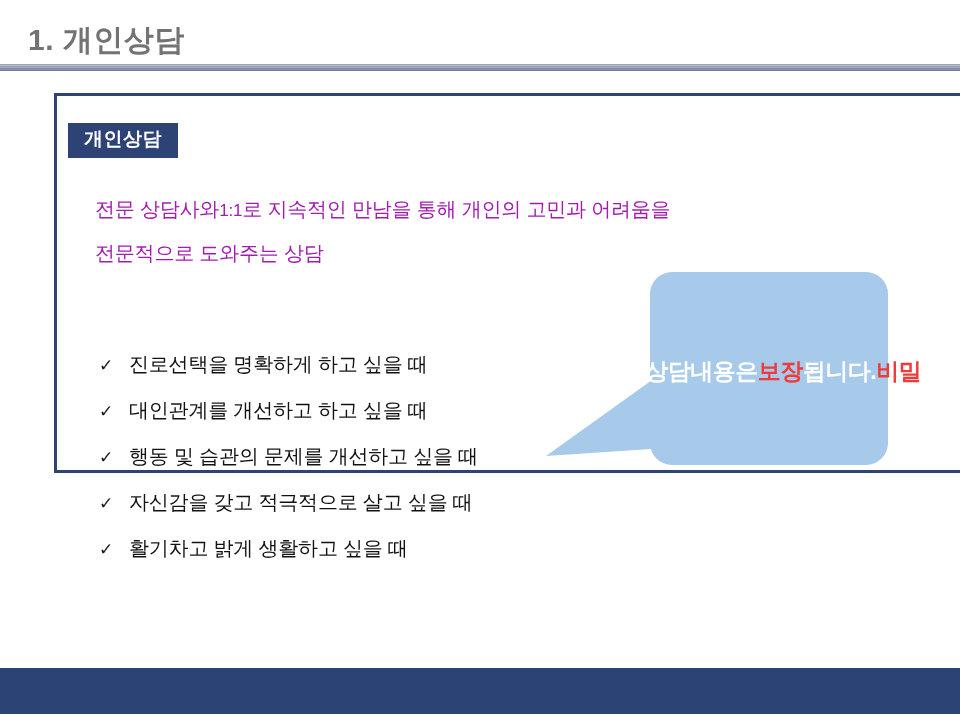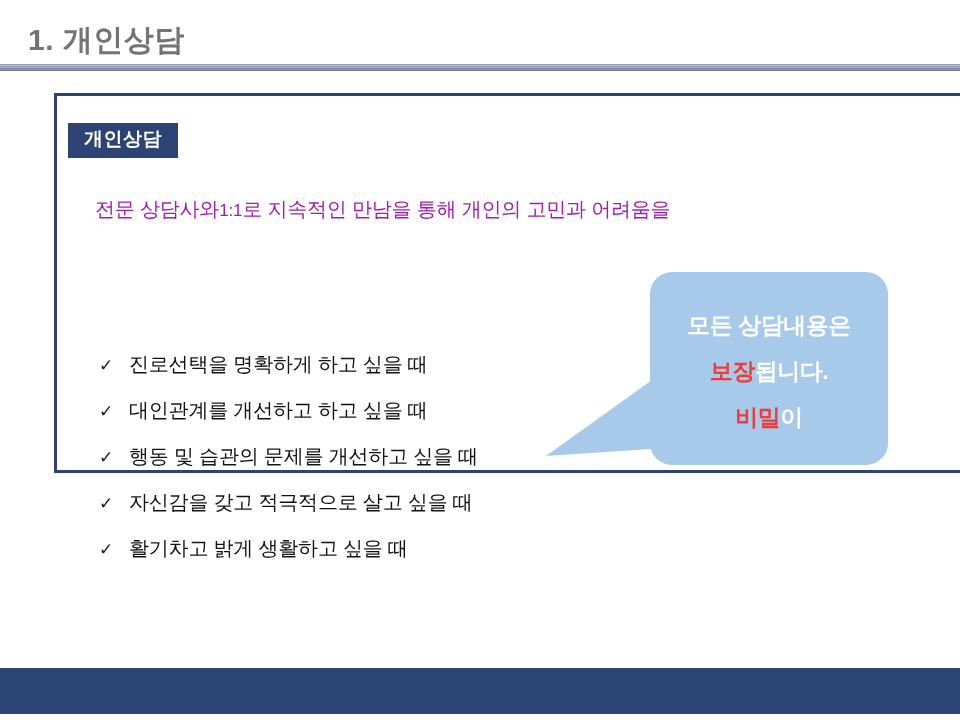--- a/index.html
+++ b/index.html
@@ -129,21 +129,21 @@
   .callout-body {
     position: absolute;
     left: 0;
     top: 0;
     width: 238px;
     height: 193px;
     background: #a7caea;
     border-radius: 22px;
     box-sizing: border-box;
     display: flex;
-    flex-direction: column;
+    flex-direction: row;
     align-items: center;
     justify-content: center;
     padding-top: 4px;
   }
   .callout-line {
     font-size: 23px;
     font-weight: bold;
     color: #ffffff;
     line-height: 46px;
     letter-spacing: -0.5px;
@@ -169,20 +169,21 @@
 <div class="slide-title">1. 개인상담</div>
 
 <div class="title-rule"></div>
 
 <div class="content-box">
 
   <div class="section-badge">개인상담</div>
 
   <div class="description">
     <span>전문 상담사와ㅤ</span><span class="num">1:1</span><span>로 지속적인 만남을 통해 개인의 고민과 어려움을</span><br>
+    <span>전문적으로 도와주는 상담</span>
   </div>
 
   <ul class="checklist">
     <li class="check-item">
       <span class="check-mark">✓</span>
       <span>진로선택을 명확하게 하고 싶을 때</span>
     </li>
     <li class="check-item">
       <span class="check-mark">✓</span>
       <span>대인관계를 개선하고 하고 싶을 때</span>

